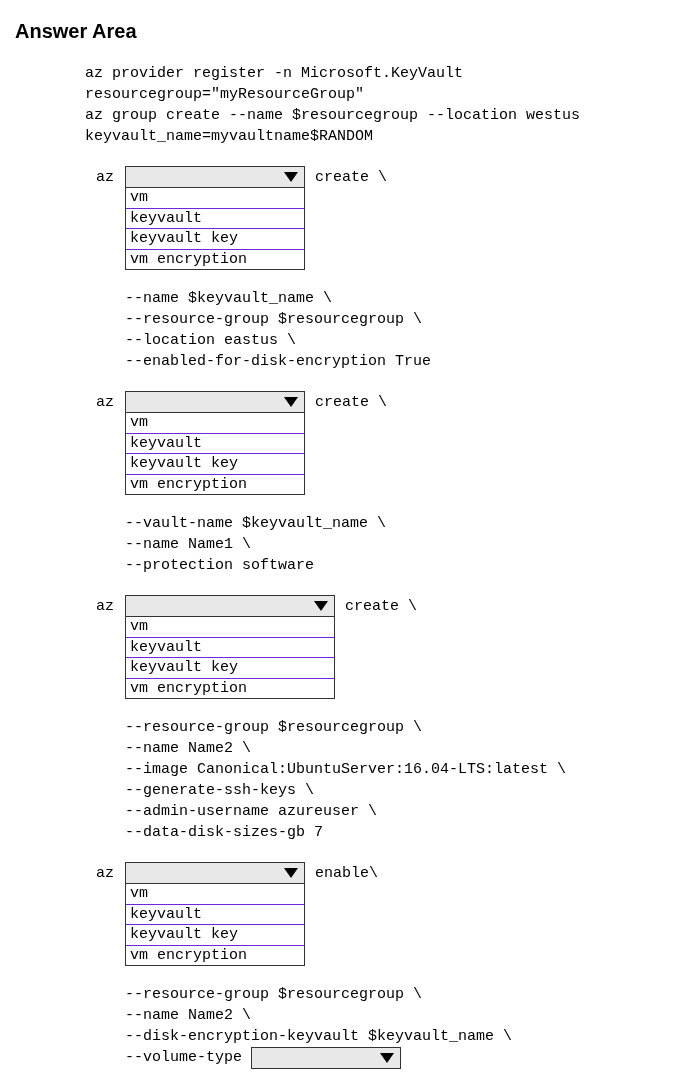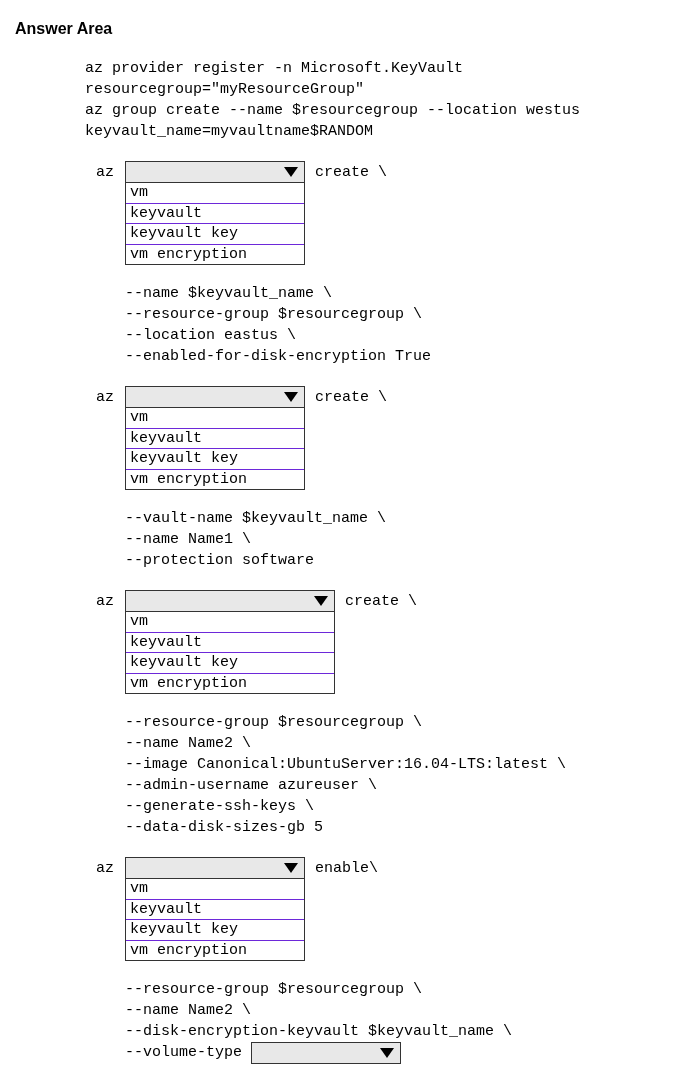--- a/index.html
+++ b/index.html
@@ -8,21 +8,21 @@
     background: #fff;
     color: #000;
     margin: 0;
     padding: 20px 15px;
     width: 682px;
     box-sizing: border-box;
   }
   .heading {
     font-family: Arial, sans-serif;
     font-weight: bold;
-    font-size: 16px;
+    font-size: 20px;
     margin-bottom: 20px;
   }
   .content {
     padding-left: 70px;
   }
   .code-line {
     white-space: pre;
     line-height: 1.4;
   }
   .block {
@@ -169,23 +169,23 @@
           <div class="opt">keyvault key</div>
           <div class="opt">vm encryption</div>
         </div>
       </div>
     </div>
   </div>
   <div class="block params">
     <div class="code-line">--resource-group $resourcegroup \</div>
     <div class="code-line">--name Name2 \</div>
     <div class="code-line">--image Canonical:UbuntuServer:16.04-LTS:latest \</div>
+    <div class="code-line">--generate-ssh-keys \</div>
     <div class="code-line">--admin-username azureuser \</div>
-    <div class="code-line">--generate-ssh-keys \</div>
-    <div class="code-line">--data-disk-sizes-gb 5</div>
+    <div class="code-line">--data-disk-sizes-gb 7</div>
   </div>
 
   <div class="block">
     <div class="az-row">
       <div class="az-label code-line">az</div>
       <div class="dropdown-wrap">
         <div class="dd-top">
           <div class="dd-head" style="width:180px;">
             <div class="tri"></div>
           </div>

